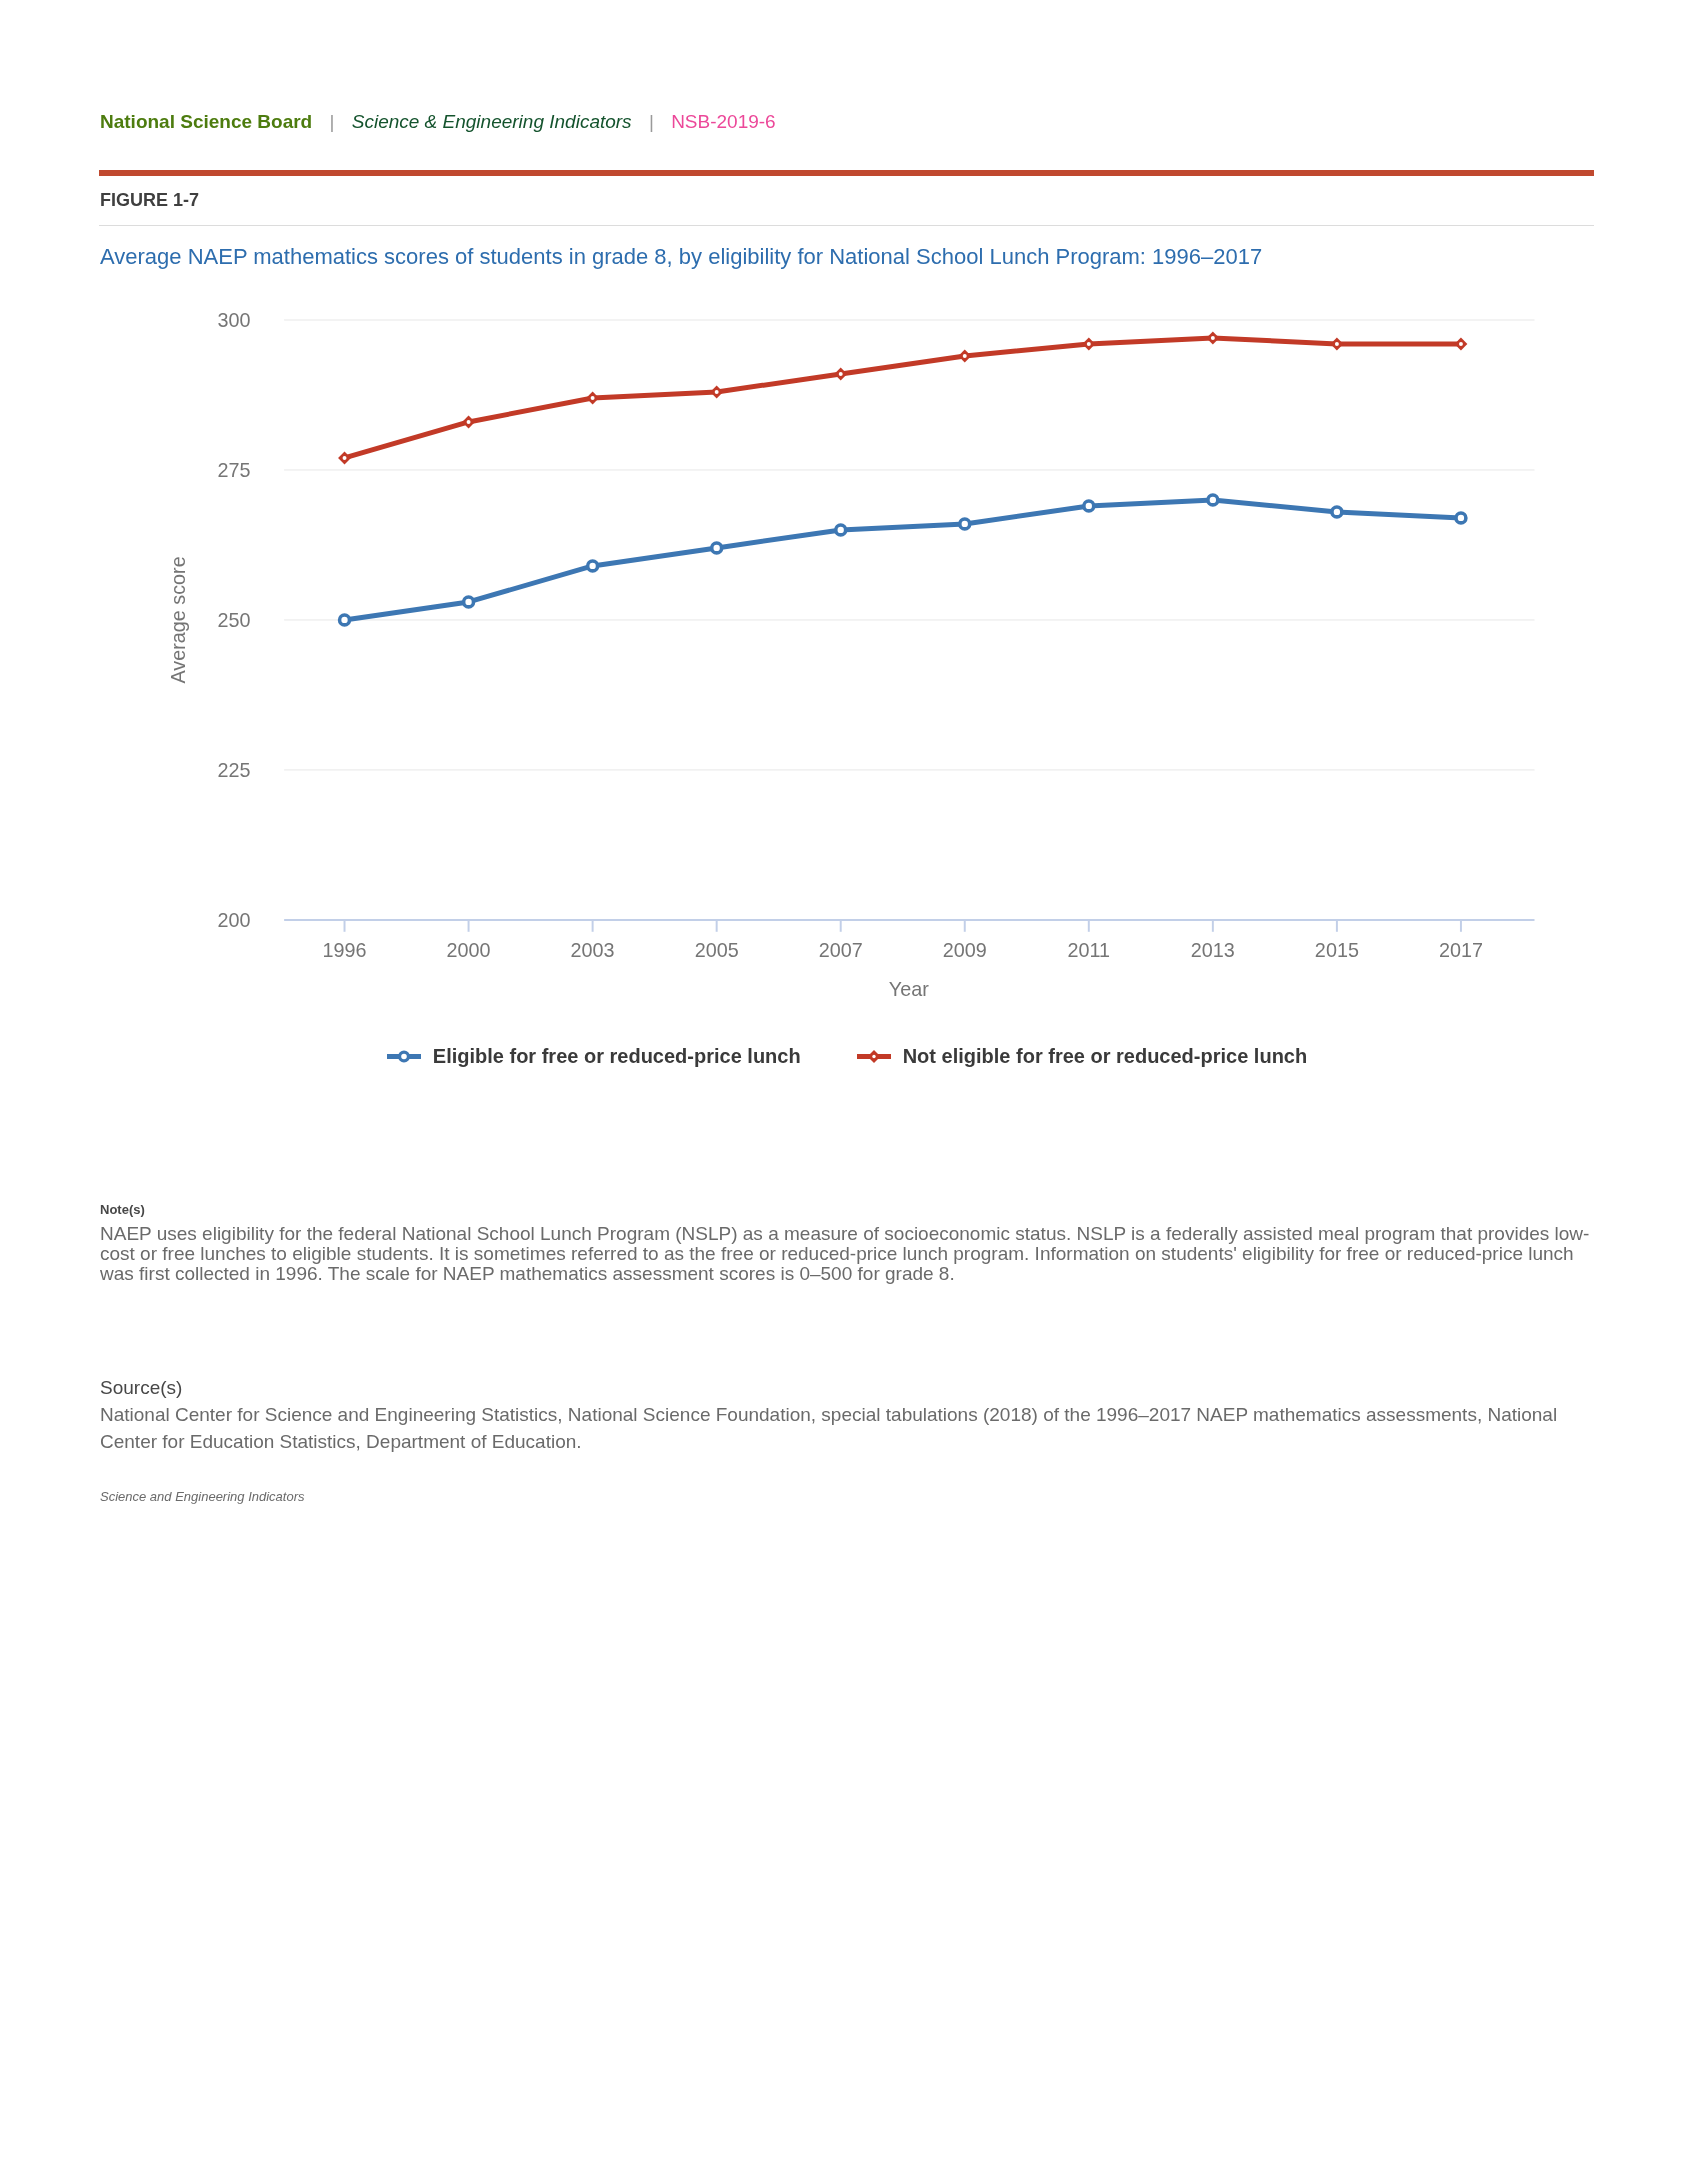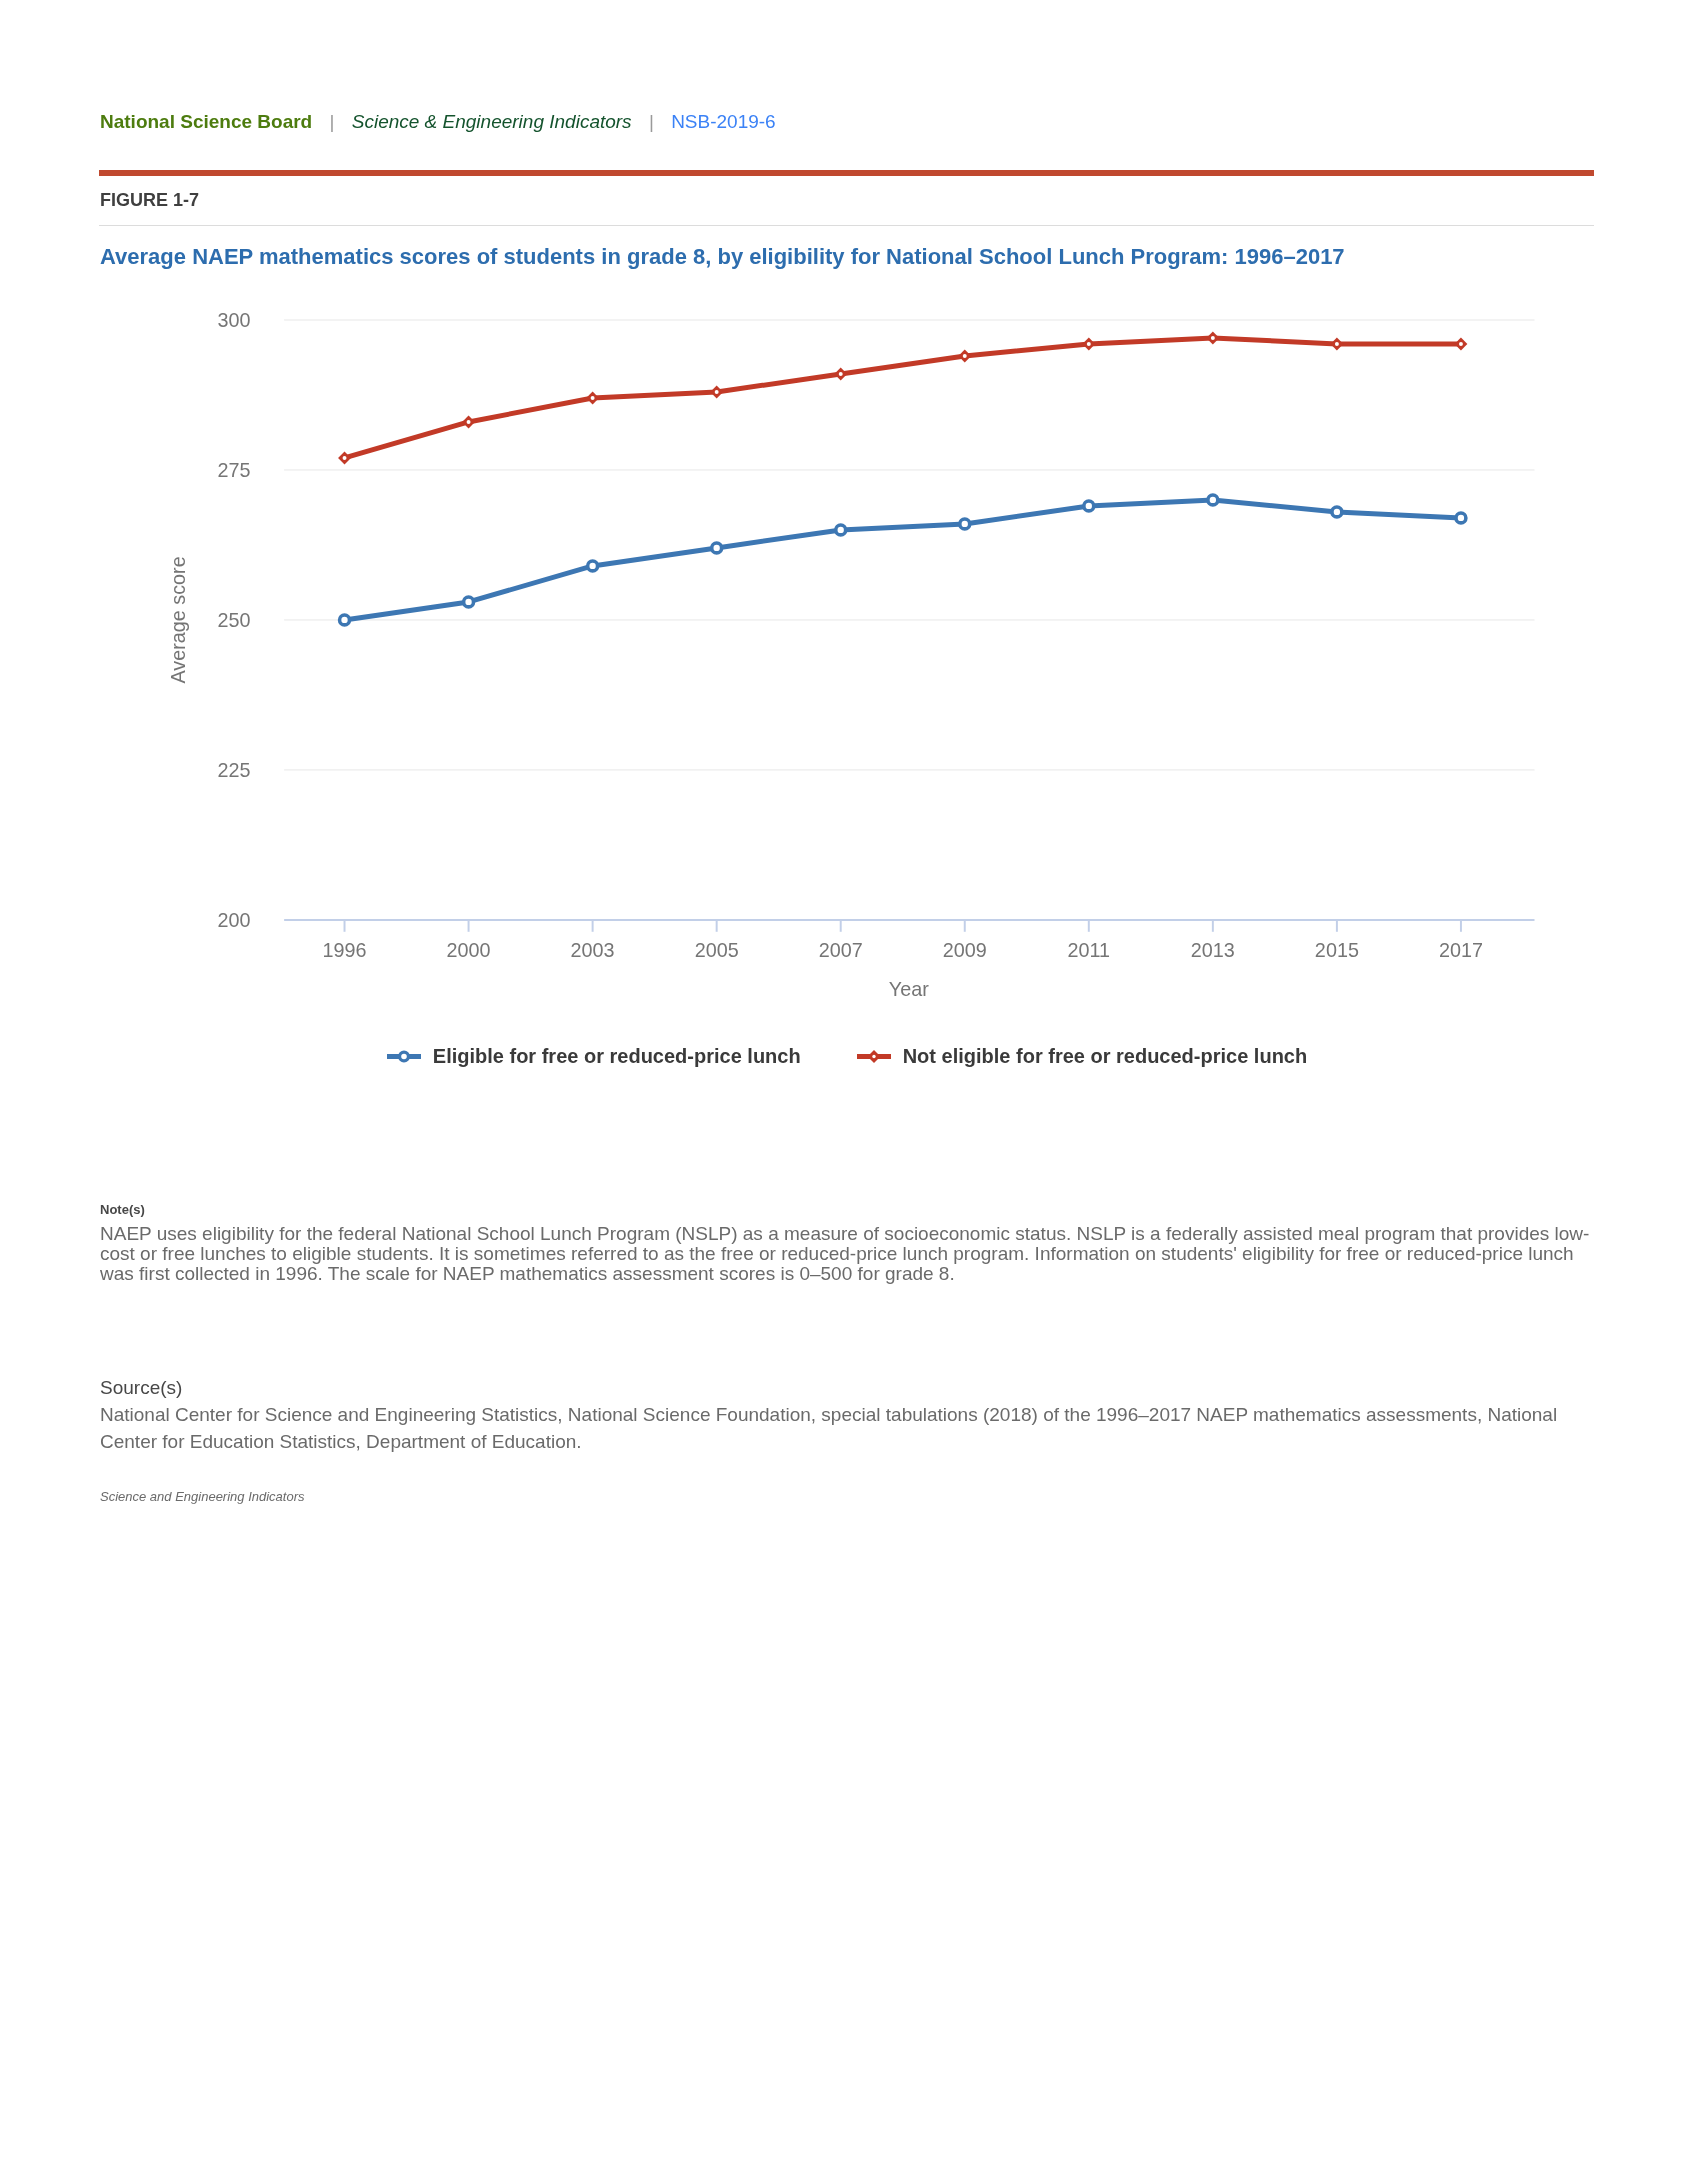--- a/index.html
+++ b/index.html
@@ -3,27 +3,27 @@
 <meta charset="utf-8">
 <style>
   html,body{margin:0;padding:0;background:#ffffff;}
   .page{position:relative;width:1683px;height:2178px;background:#ffffff;overflow:hidden;
         font-family:"Liberation Sans",sans-serif;}
 
   .doc-header{position:absolute;left:100px;top:110px;font-size:19px;line-height:24px;color:#666666;white-space:nowrap;}
   .doc-header .brand{font-weight:bold;color:#4d7c0f;}
   .doc-header .sep{color:#9a9a9a;margin:0 12px;}
   .doc-header .pub{font-style:italic;color:#14532d;}
-  .doc-header .report{color:#3b82f6;}
+  .doc-header .report{color:#ec4899;}
 
   .accent-bar{position:absolute;left:99px;top:170px;width:1495px;height:6px;background:#c0492f;}
 
   .figure-label{position:absolute;left:100px;top:189px;font-size:18px;line-height:22px;font-weight:bold;color:#3f3f3f;}
   .divider{position:absolute;left:99px;top:225px;width:1495px;height:1px;background:#dcdcdc;}
-  .figure-title{position:absolute;left:100px;top:244px;width:1495px;font-size:22px;line-height:26px;font-weight:bold;color:#2d6dae;}
+  .figure-title{position:absolute;left:100px;top:244px;width:1495px;font-size:22px;line-height:26px;font-weight:normal;color:#2d6dae;}
 
   svg.chart{position:absolute;left:0;top:0;width:1683px;height:1030px;}
   svg.chart text{font-family:"Liberation Sans",sans-serif;}
   svg.chart text.tick{font-size:20px;fill:#757575;}
   svg.chart text.axis-title{font-size:20px;fill:#757575;}
 
   .legend{position:absolute;left:99px;top:1045px;width:1495px;display:flex;justify-content:center;
           align-items:flex-start;gap:55px;}
   .legend-item{display:flex;align-items:center;gap:11px;}
   .legend-label{font-size:20px;font-weight:bold;color:#3a3a3a;white-space:nowrap;}

